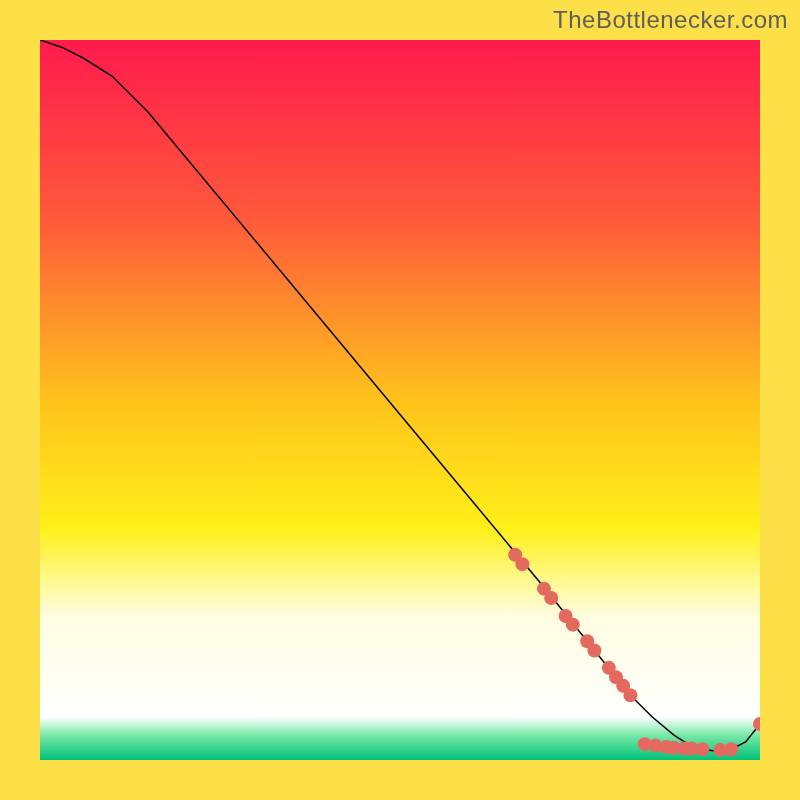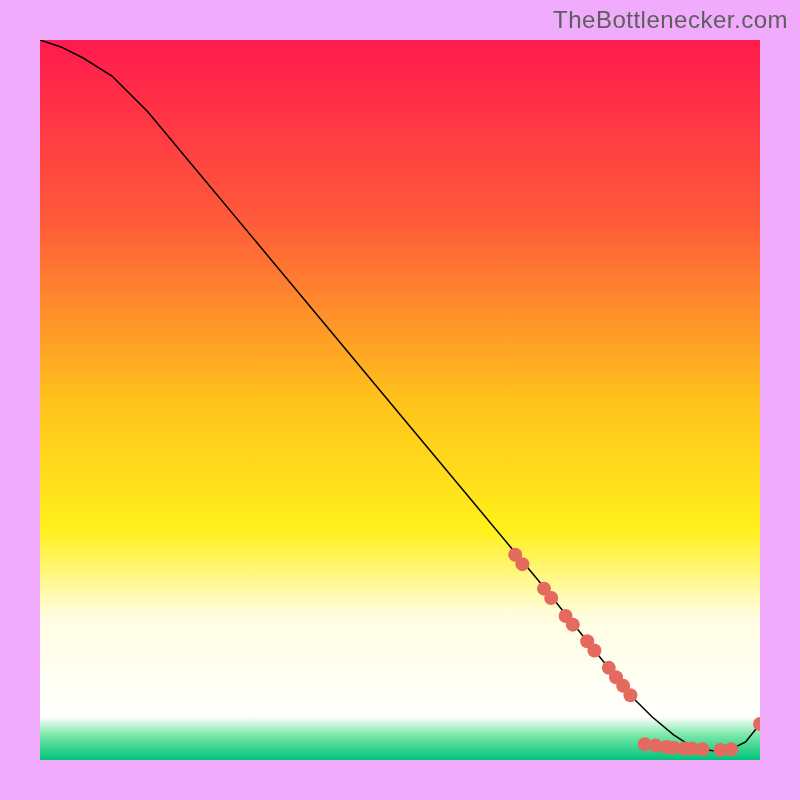--- a/index.html
+++ b/index.html
@@ -8,21 +8,21 @@
     width: 800px;
     height: 800px;
     background: #000;
     overflow: hidden;
     font-family: Arial, Helvetica, sans-serif;
   }
   .stage {
     position: relative;
     width: 800px;
     height: 800px;
-    background: #f0abfc;
+    background: #fde047;
     text-align: center;
   }
   .watermark {
     position: absolute;
     top: 6px;
     right: 12px;
     color: #5e5e5e;
     font-size: 24px;
     font-weight: 400;
     letter-spacing: 0.5px;

